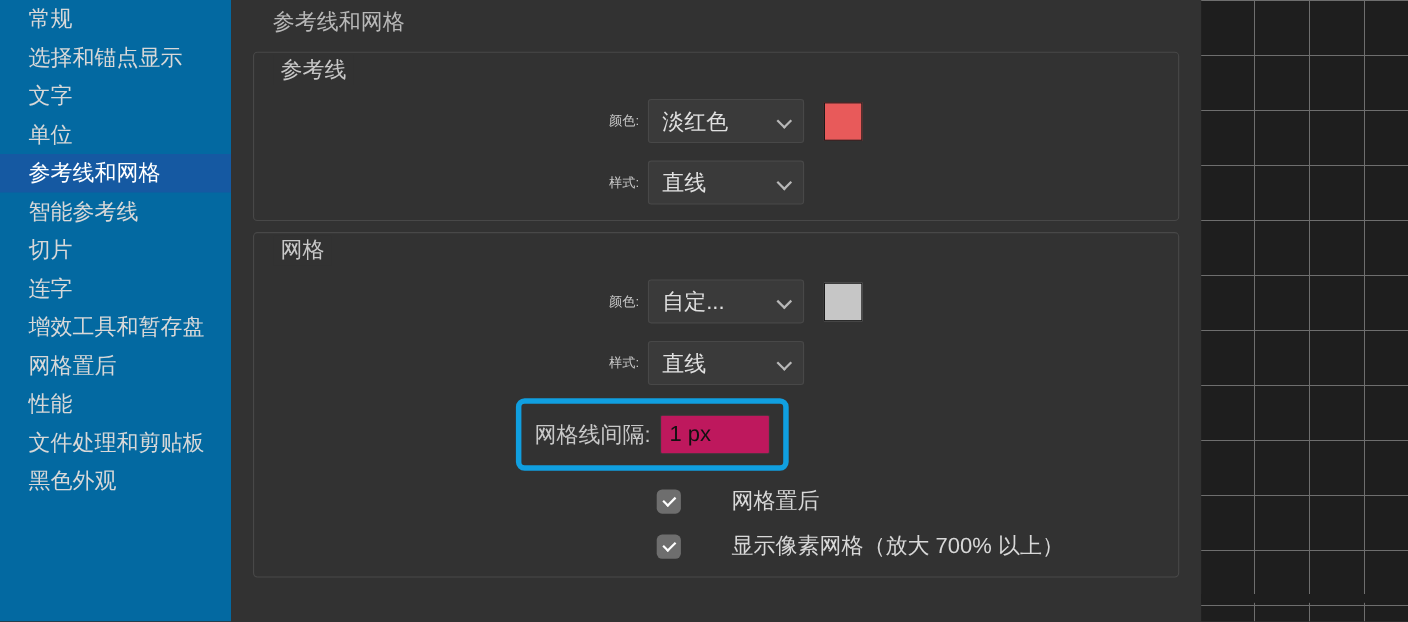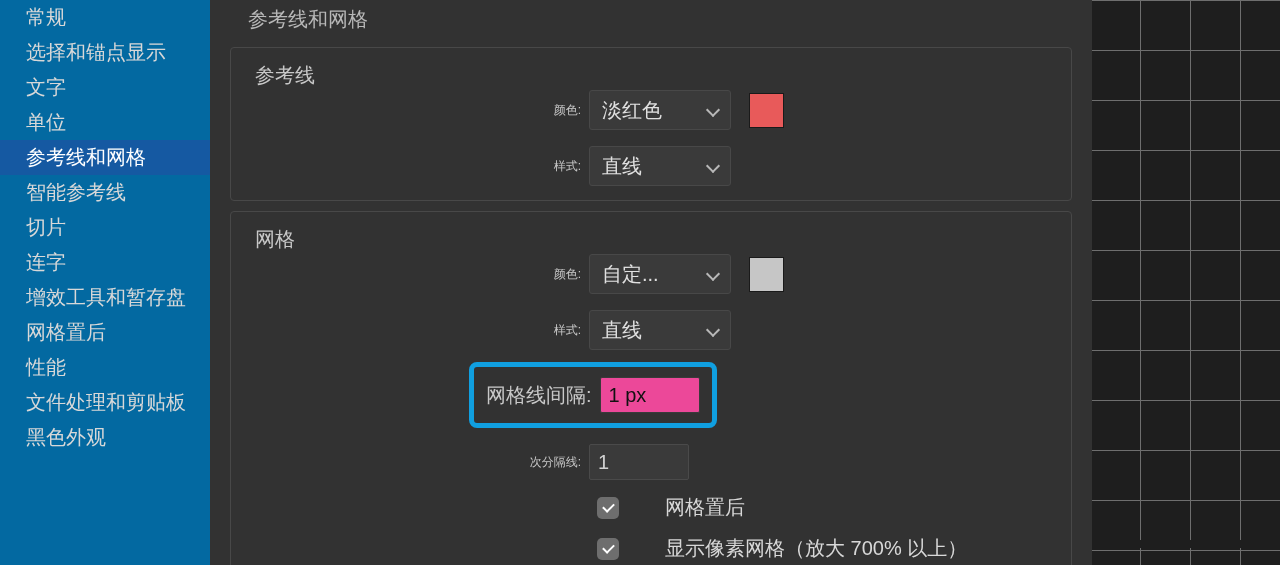--- a/index.html
+++ b/index.html
@@ -45,21 +45,21 @@
     .fieldset {
       background: #323232;
       border: 1px solid #484848;
       border-radius: 4px;
       margin: 10px 0 8px 0;
       padding: 4px 0 14px 0;
       position: relative;
     }
     .legend-wrap {
       position: absolute;
-      top: 14px;
+      top: 2px;
       left: 18px;
       background: #323232;
       padding: 0 6px;
     }
     .legend {
       font-size: 20px;
       color: #c8c8c8;
     }
     .row {
       display: flex;
@@ -110,21 +110,21 @@
     .swatch {
       width: 35px;
       height: 35px;
       margin-left: 18px;
       border: 1px solid #1a1a1a;
       cursor: pointer;
     }
     .input-box {
       width: 100px;
       height: 36px;
-      background: #ec4899;
+      background: #be185d;
       color: #111;
       border: 1px solid #3a3a3a;
       border-radius: 2px;
       font-size: 20px;
       padding: 0 8px;
       display: flex;
       align-items: center;
     }
     .input-box.dark {
       background: #3a3a3a;
@@ -269,26 +269,20 @@
       </div>
     </div>
 
     <div class="highlight-box">
       <span class="hl-label">网格线间隔:</span>
       <div class="input-box">
         <span>1 px</span>
       </div>
     </div>
 
-    <div class="subdiv-row">
-      <div class="label" style="width:358px;">次分隔线:</div>
-      <div class="input-box dark">
-        <span>1</span>
-      </div>
-    </div>
 
     <div class="checkbox-row">
       <div class="checkbox">
         <span class="checkmark"></span>
       </div>
       <span class="checkbox-label">网格置后</span>
     </div>
 
     <div class="checkbox-row">
       <div class="checkbox">

